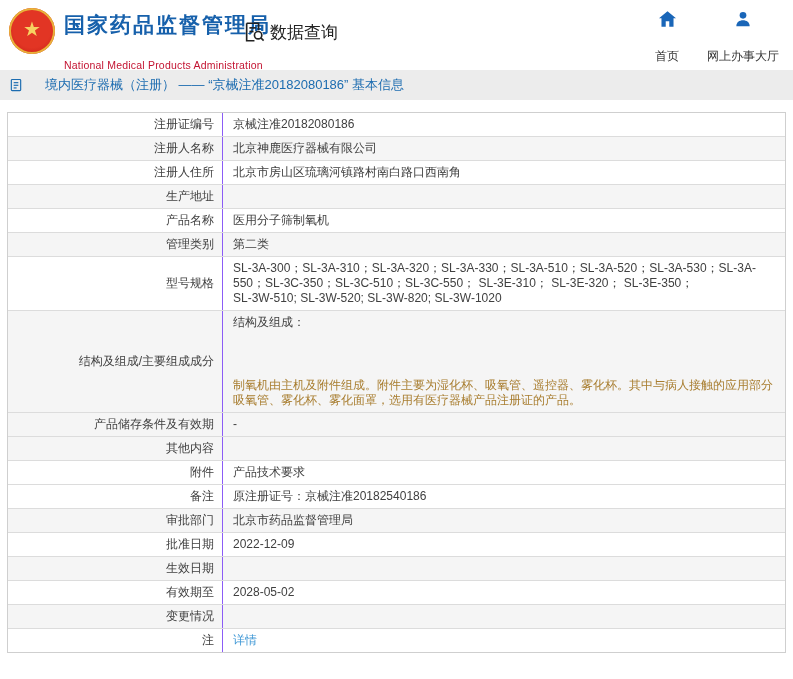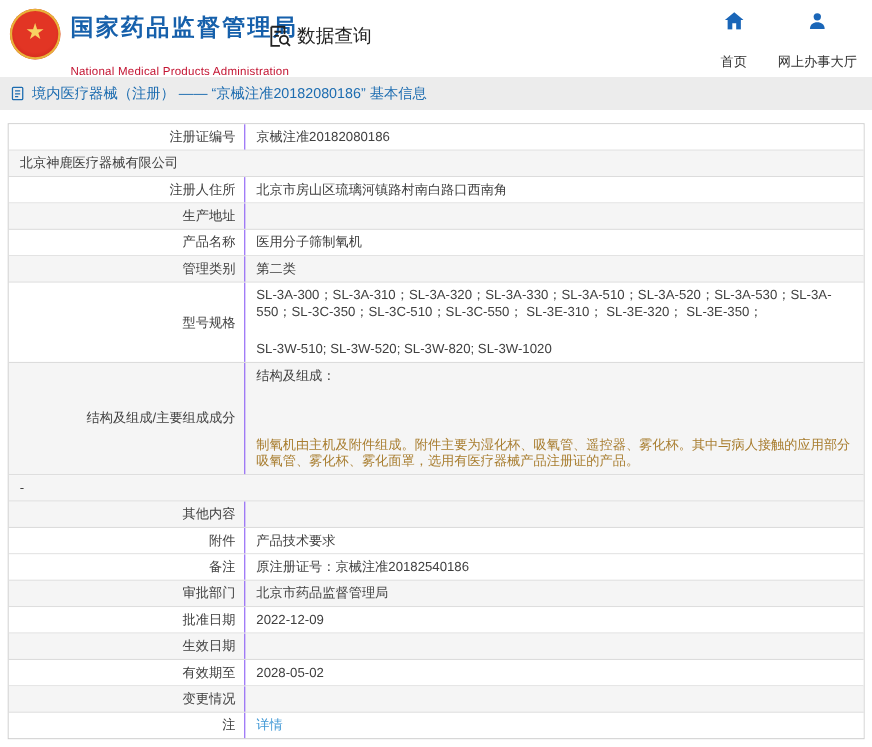--- a/index.html
+++ b/index.html
@@ -8,42 +8,42 @@
 
   
   .header { position: relative; height: 70px; background:#fff; }
   .logo { position:absolute; left:9px; top:8px; width:46px; height:46px; border-radius:50%;
           background: radial-gradient(circle at 50% 45%, #e23524 55%, #c01a12 100%);
           box-shadow: inset 0 0 0 2px #e8b23a; display:flex; align-items:center; justify-content:center; }
   .logo .star { color:#f7d262; font-size:20px; line-height:1; margin-top:-4px; }
   .brand-text { position:absolute; left:64px; top:11px; }
   .brand-cn { color: var(--brand-blue,#1660ab); font-size:21px; font-weight:bold; letter-spacing:2px; }
   .brand-en { color: var(--brand-red,#c31432); font-size:10.5px; margin-top:20px; letter-spacing:0.2px; }
-  .dq { position:absolute; left:243px; top:21px; display:flex; align-items:center; gap:5px;
+  .dq { position:absolute; left:243px; top:21px; display:flex; gap:5px;
         font-size:17px; color:#222; cursor:pointer; }
   .nav { position:absolute; right:14px; top:11px; display:flex; gap:28px; }
   .nav-item { display:flex; flex-direction:column; align-items:center; gap:21px; font-size:12px; color:#333; cursor:pointer; }
 
   
-  .breadcrumb { height:30px; background:#ececec; display:flex; align-items:center; gap:6px;
+  .breadcrumb { height:30px; background:#ececec; display:flex; align-items:center; gap:22px;
                 padding-left:9px; color: var(--crumb-blue,#1c6cb0); font-size:13px; }
 
   
   .table { margin:12px 7px 0 7px; border:1px solid #cfcfcf; }
   .row { display:flex; min-height:23px; border-bottom:1px solid #dcdcdc; background:#fff; }
   .row:last-child { border-bottom:none; }
   .row.alt { background:#f5f5f5; }
   .cell-label { flex:0 0 215px; display:flex; align-items:center; justify-content:flex-end;
                 text-align:right; padding:4px 8px 4px 4px; font-size:12px; color:#404040;
                 line-height:15px; border-right:1px solid #8b5cf6; }
   .cell-value { flex:1; display:flex; flex-direction:column; justify-content:center;
                 padding:4px 10px; font-size:12px; color:#404040; line-height:15px; }
   .cell-value .accent { color: var(--accent,#a87d2f); }
   .cell-value .gap-top { margin-top:48px; }
-  .cell-value .gap-small { margin-top:19px; }
+  .cell-value .gap-small { }
   .cell-value a.link { color: var(--link-blue,#3e97d5); text-decoration:none; }
   svg { display:block; }
 </style>
 </head>
 <body>
 
 <div class="header">
   <div class="logo">
     <span class="star">★</span>
   </div>
@@ -98,20 +98,21 @@
 </div>
 
 <div class="table">
     <div class="row">
       <div class="cell-label">注册证编号</div>
       <div class="cell-value">
         <div>京械注准20182080186</div>
       </div>
     </div>
     <div class="row alt">
+      <div class="cell-label">注册人名称</div>
       <div class="cell-value">
         <div>北京神鹿医疗器械有限公司</div>
       </div>
     </div>
     <div class="row">
       <div class="cell-label">注册人住所</div>
       <div class="cell-value">
         <div>北京市房山区琉璃河镇路村南白路口西南角</div>
       </div>
     </div>
@@ -138,20 +139,21 @@
       </div>
     </div>
     <div class="row alt">
       <div class="cell-label">结构及组成/主要组成成分</div>
       <div class="cell-value">
         <div>结构及组成：</div>
         <div class="accent gap-top">制氧机由主机及附件组成。附件主要为湿化杯、吸氧管、遥控器、雾化杯。其中与病人接触的应用部分吸氧管、雾化杯、雾化面罩，选用有医疗器械产品注册证的产品。</div>
       </div>
     </div>
     <div class="row alt">
+      <div class="cell-label">产品储存条件及有效期</div>
       <div class="cell-value">
         <div>-</div>
       </div>
     </div>
     <div class="row alt">
       <div class="cell-label">其他内容</div>
       <div class="cell-value"></div>
     </div>
     <div class="row">
       <div class="cell-label">附件</div>

